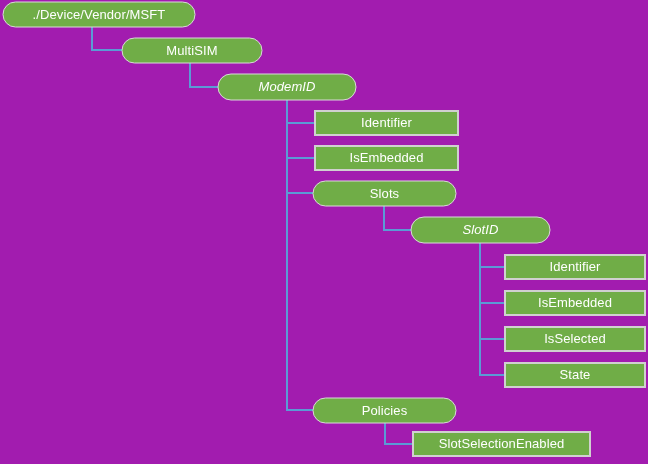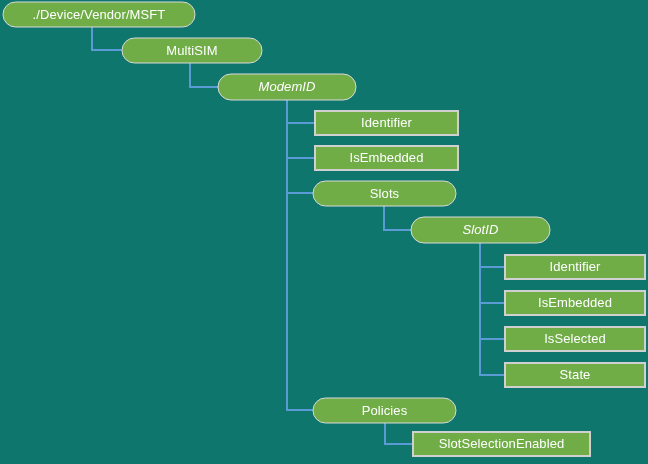--- a/index.html
+++ b/index.html
@@ -12,21 +12,21 @@
     width: 648px;
     height: 464px;
     font-family: "Liberation Sans", sans-serif;
     overflow: hidden;
     position: relative;
   }
   #diagram-root {
     position: relative;
     width: 648px;
     height: 464px;
-    background: #0f766e;
+    background: #a21caf;
     text-decoration: underline;
   }
   svg.tree-canvas {
     position: absolute;
     top: 0;
     left: 0;
     width: 648px;
     height: 464px;
     display: block;
   }

